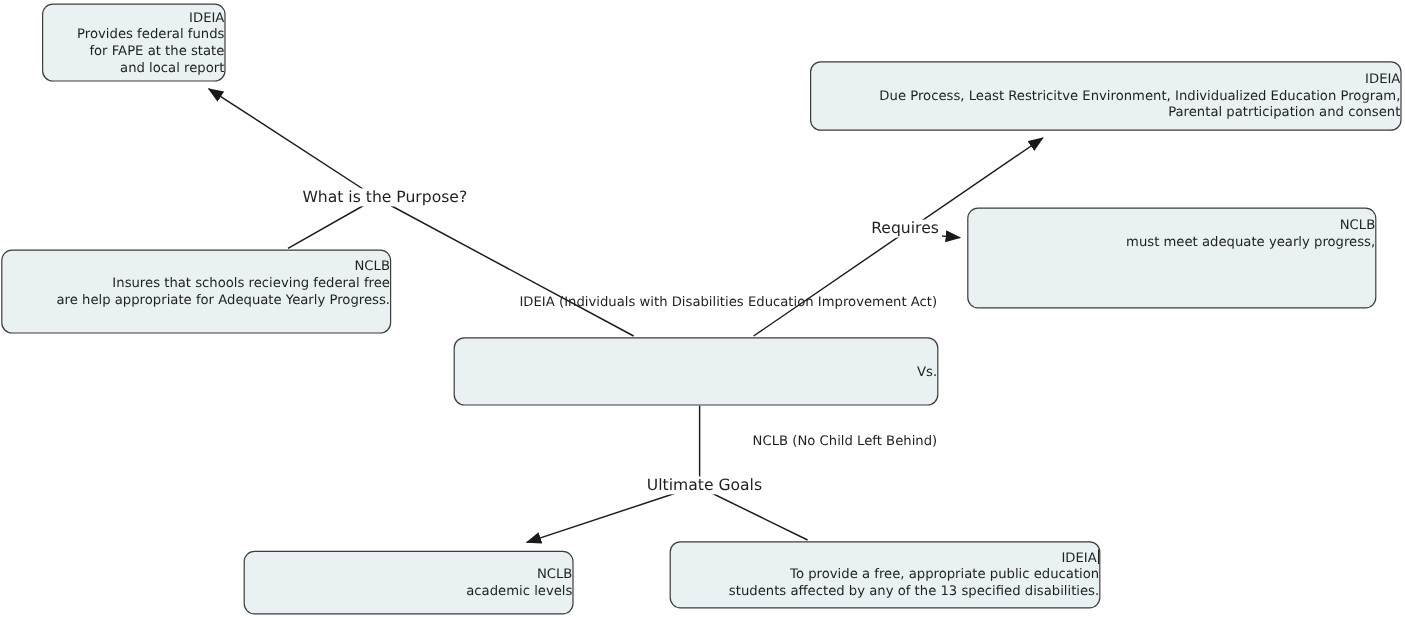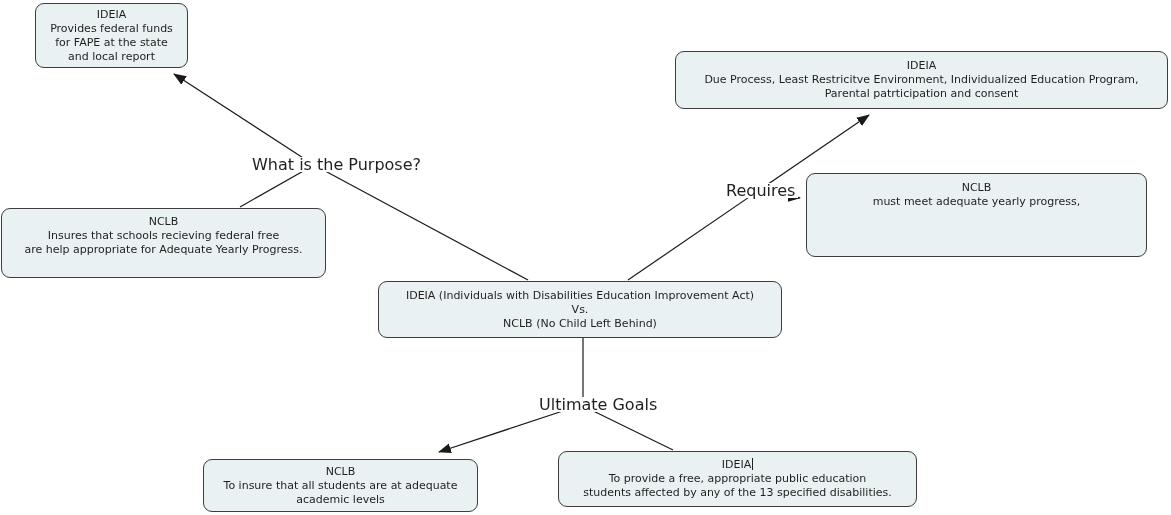--- a/index.html
+++ b/index.html
@@ -26,42 +26,42 @@
   }
   .arrowhead { fill: var(--line, #1a1a1a); }
   .node {
     position: absolute;
     box-sizing: border-box;
     background: var(--node-fill, #eaf1f3);
     border: 1px solid var(--node-border, #3d3d3d);
     border-radius: 9px;
     display: flex;
     flex-direction: column;
-    align-items: center;
+    align-items: flex-end;
     justify-content: center;
     text-align: center;
     font-size: 11px;
     line-height: 14px;
     color: var(--text, #1f1f1f);
     z-index: 2;
   }
   .node.top-align { justify-content: flex-start; }
   .node-line { white-space: nowrap; }
   .caret {
     display: inline-block;
     width: 1px;
     height: 12px;
     background: var(--text, #1f1f1f);
     vertical-align: -2px;
     margin-left: 1px;
   }
   .link-label {
     position: absolute;
     background: var(--background, #fff);
-    font-size: 16px;
+    font-size: 13px;
     line-height: 15px;
     color: var(--text, #1f1f1f);
     padding: 0 3px;
     white-space: nowrap;
     z-index: 3;
   }
 </style>
 </head>
 <body style="--background: #ffffff; --node-fill: #eaf1f3; --node-border: #3d3d3d; --line: #1a1a1a; --text: #1f1f1f;">
 
@@ -100,29 +100,28 @@
       <div class="node-line">NCLB</div>
       <div class="node-line">Insures that schools recieving federal free</div>
       <div class="node-line">are help appropriate for Adequate Yearly Progress.</div>
     </div>
 
   <div class="node top-align" style="left:806px; top:173px; width:341px; height:84px; padding-top:7px;">
       <div class="node-line">NCLB</div>
       <div class="node-line">must meet adequate yearly progress,</div>
     </div>
 
-  <div class="node" style="left:378px; top:281px; width:404px; height:57px;">
+  <div class="node" style="left:378px; top:281px; width:404px; height:57px;gap:44px;">
       <div class="node-line">IDEIA (Individuals with Disabilities Education Improvement Act)</div>
       <div class="node-line">Vs.</div>
       <div class="node-line">NCLB (No Child Left Behind)</div>
     </div>
 
   <div class="node" style="left:203px; top:459px; width:275px; height:53px;">
       <div class="node-line">NCLB</div>
-      <div class="node-line">To insure that all students are at adequate</div>
       <div class="node-line">academic levels</div>
     </div>
 
   <div class="node" style="left:558px; top:451px; width:359px; height:56px;">
       <div class="node-line">IDEIA<span class="caret"></span></div>
       <div class="node-line">To provide a free, appropriate public education</div>
       <div class="node-line">students affected by any of the 13 specified disabilities.</div>
     </div>
 
   <div class="link-label" style="left:249px; top:157px;">What is the Purpose?</div>

